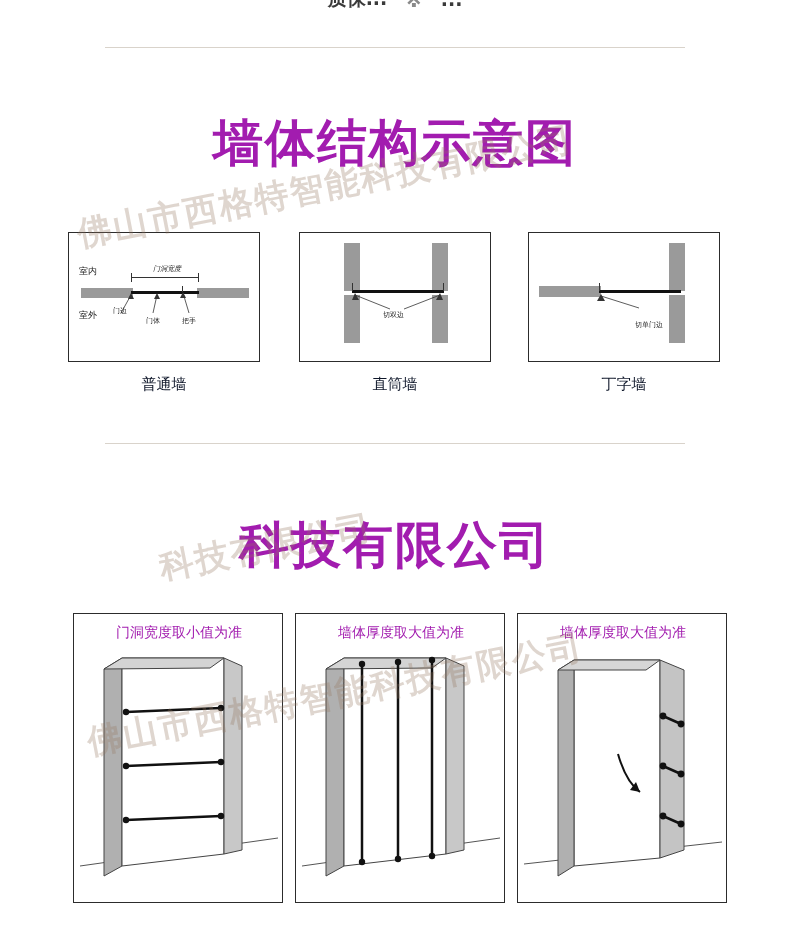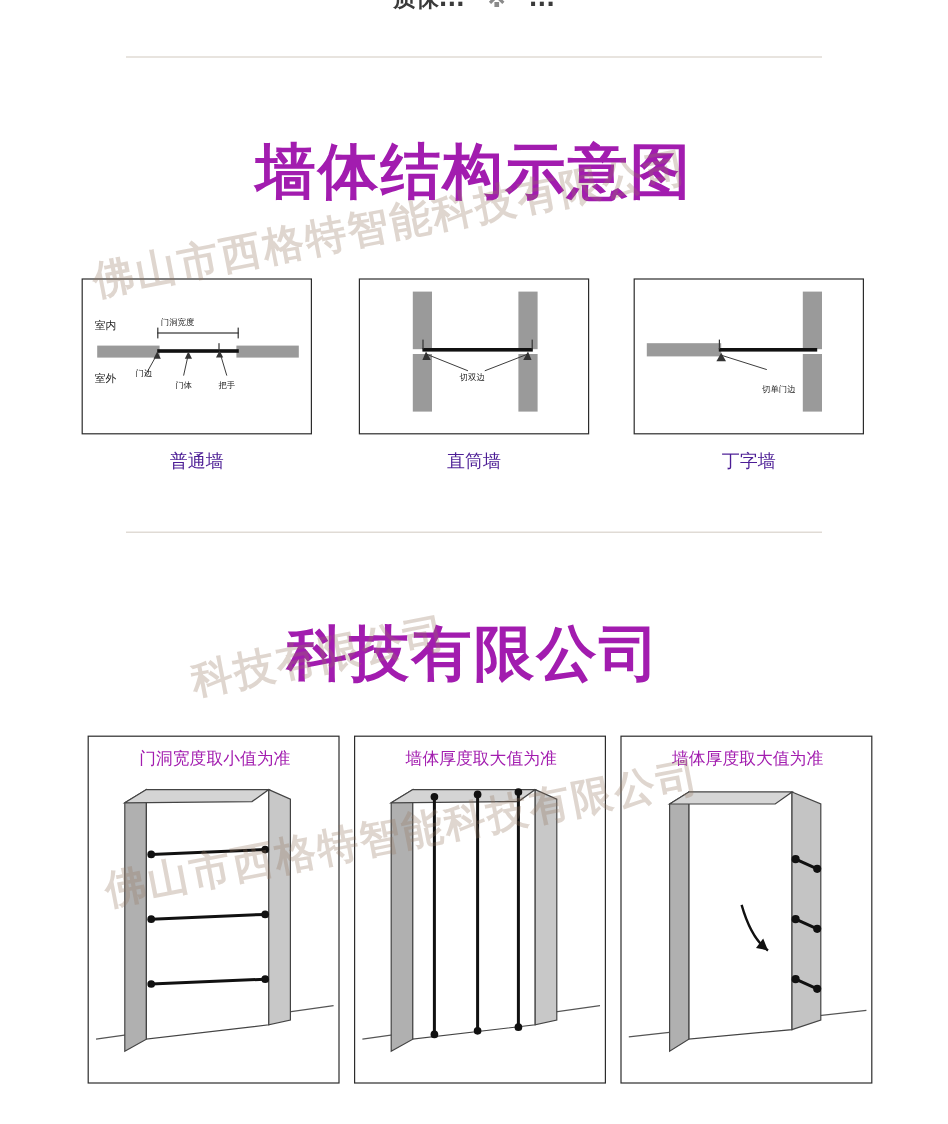--- a/index.html
+++ b/index.html
@@ -98,21 +98,21 @@
   .wp-1 { left: 68px; }
   .wp-2 { left: 299px; }
   .wp-3 { left: 528px; }
 
   .wall-caption {
     position: absolute;
     top: 375px;
     width: 192px;
     text-align: center;
     font-size: 15px;
-    color: #4c1d95;
+    color: #0f172a;
     font-family: Liberation Serif, serif;
   }
   .wc-1 { left: 68px; }
   .wc-2 { left: 299px; }
   .wc-3 { left: 528px; }
 
   
   .wall-block {
     position: absolute;
     background: #9a9a9a;
@@ -187,21 +187,21 @@
     <line x1="62" y1="62" x2="52" y2="80" stroke="#333" stroke-width="0.8"></line>
     <line x1="88" y1="62" x2="84" y2="80" stroke="#333" stroke-width="0.8"></line>
     <line x1="114" y1="60" x2="120" y2="80" stroke="#333" stroke-width="0.8"></line>
     <polygon points="62,60 59,66 65,66" fill="#333"></polygon>
     <polygon points="88,60 85,66 91,66" fill="#333"></polygon>
     <polygon points="114,59 111,65 117,65" fill="#333"></polygon>
   </svg>
 
   <div class="lbl lbl-9" style="left:10px; top:32px;">室内</div>
   <div class="lbl lbl-9" style="left:10px; top:76px;">室外</div>
-  <div class="lbl" style="left:65px; top:31px;">门洞宽度</div>
+  <div class="lbl" style="left:84px; top:31px;font-style:italic;">门洞宽度</div>
   <div class="lbl" style="left:44px; top:73px;">门边</div>
   <div class="lbl" style="left:77px; top:83px;">门体</div>
   <div class="lbl" style="left:113px; top:83px;">把手</div>
 </div>
 <div class="wall-caption wc-1">普通墙</div>
 
 <div class="panel wall-panel wp-2">
   <div class="wall-block" style="left:44px; top:10px; width:16px; height:48px;"></div>
   <div class="wall-block" style="left:44px; top:62px; width:16px; height:48px;"></div>
   <div class="wall-block" style="left:132px; top:10px; width:16px; height:48px;"></div>

